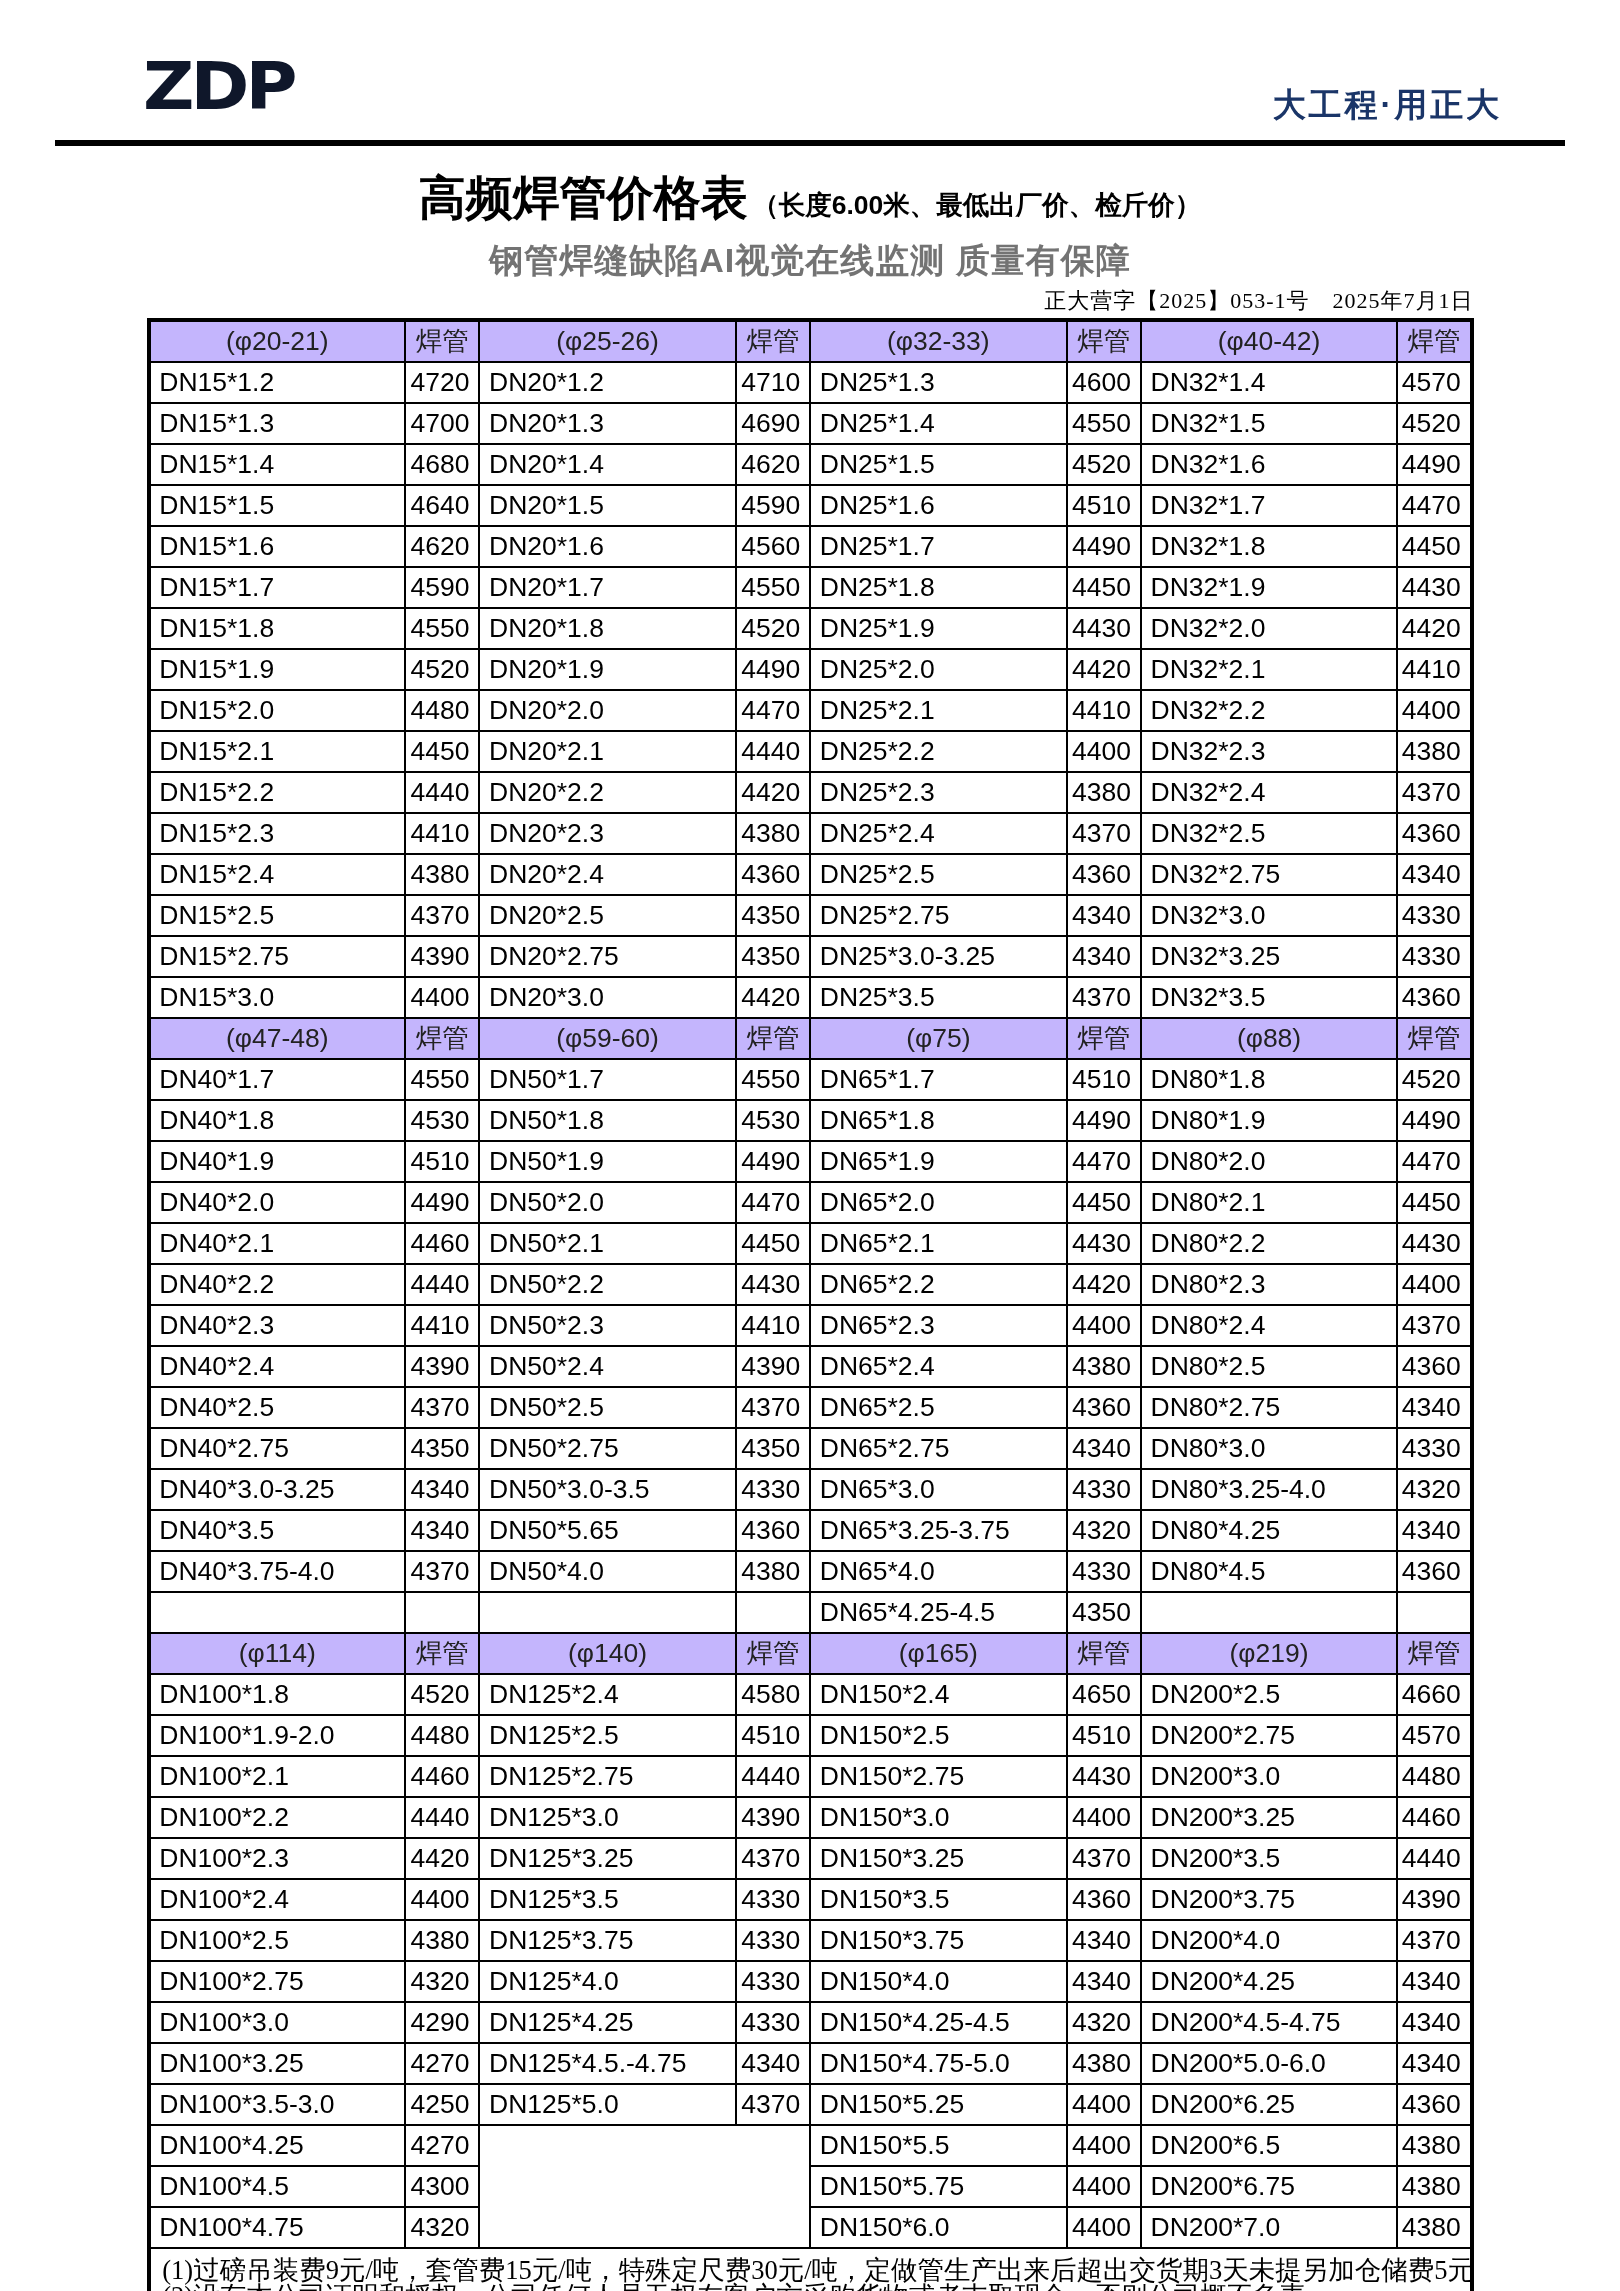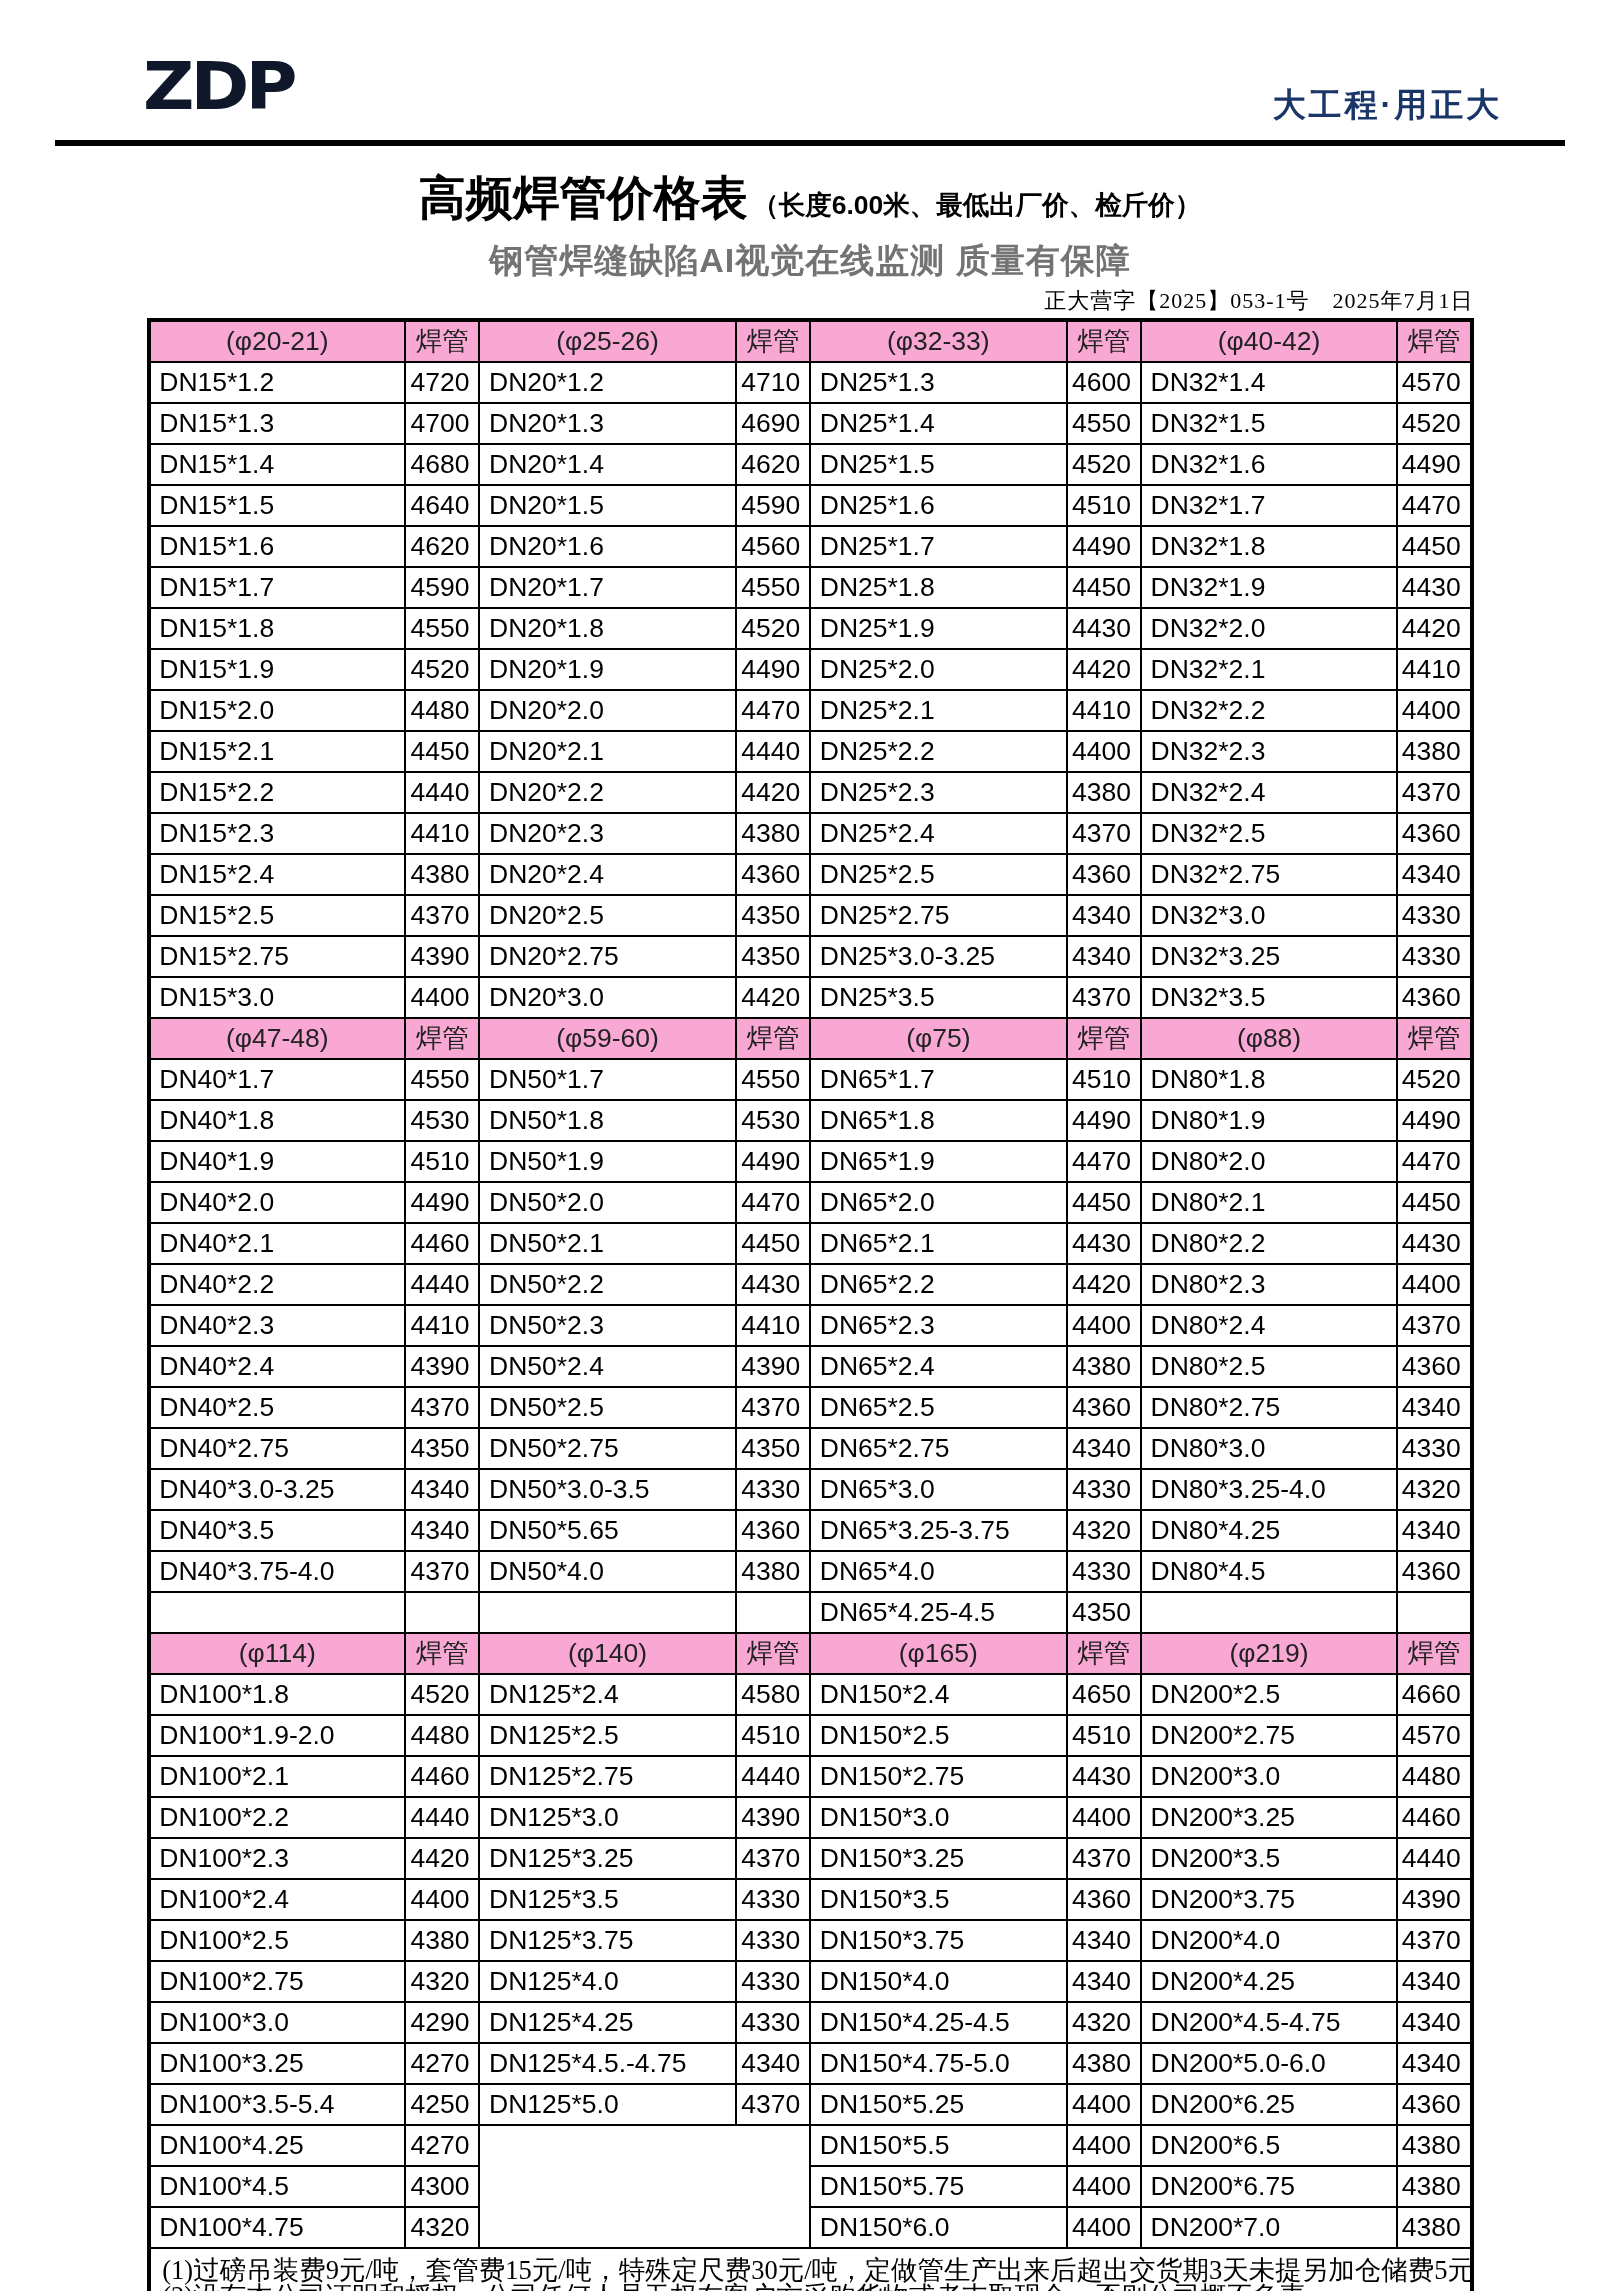--- a/index.html
+++ b/index.html
@@ -32,21 +32,21 @@
   }
   
   table.price{
     width:1327px;margin:2px auto 0;border-collapse:collapse;table-layout:fixed;
     border:4.9px solid #000;border-bottom:7.8px solid #000;
   }
   table.price td{
     border:2px solid #000;height:37px;overflow:hidden;white-space:nowrap;
     font-size:26.5px;line-height:1;vertical-align:middle;
   }
-  td.h-spec,td.h-price{background:#f9a8d4;text-align:center;color:#222;}
+  td.h-spec,td.h-price{background:#c4b5fd;text-align:center;color:#222;}
   td.h-price{font-family:"Liberation Serif","DejaVu Serif",serif;}
   td.c-spec{text-align:left;padding-left:8.8px;}
   td.c-price{text-align:right;padding-right:8.8px;}
   td.merged-blank{background:#fff;}
   td.notes-cell{
     text-align:left;font-family:"Liberation Serif","DejaVu Serif",serif;
     font-size:26px;line-height:1.5;padding:7.8px 11.8px 3.9px 11.8px;height:auto;white-space:normal;
   }
 </style>
 </head>
@@ -503,21 +503,21 @@
         <td class="c-spec">DN100*3.25</td>
         <td class="c-price">4270</td>
         <td class="c-spec">DN125*4.5.-4.75</td>
         <td class="c-price">4340</td>
         <td class="c-spec">DN150*4.75-5.0</td>
         <td class="c-price">4380</td>
         <td class="c-spec">DN200*5.0-6.0</td>
         <td class="c-price">4340</td>
       </tr>
       <tr>
-        <td class="c-spec">DN100*3.5-5.4</td>
+        <td class="c-spec">DN100*3.5-3.0</td>
         <td class="c-price">4250</td>
         <td class="c-spec">DN125*5.0</td>
         <td class="c-price">4370</td>
         <td class="c-spec">DN150*5.25</td>
         <td class="c-price">4400</td>
         <td class="c-spec">DN200*6.25</td>
         <td class="c-price">4360</td>
       </tr>
       <tr>
         <td class="c-spec">DN100*4.25</td>

